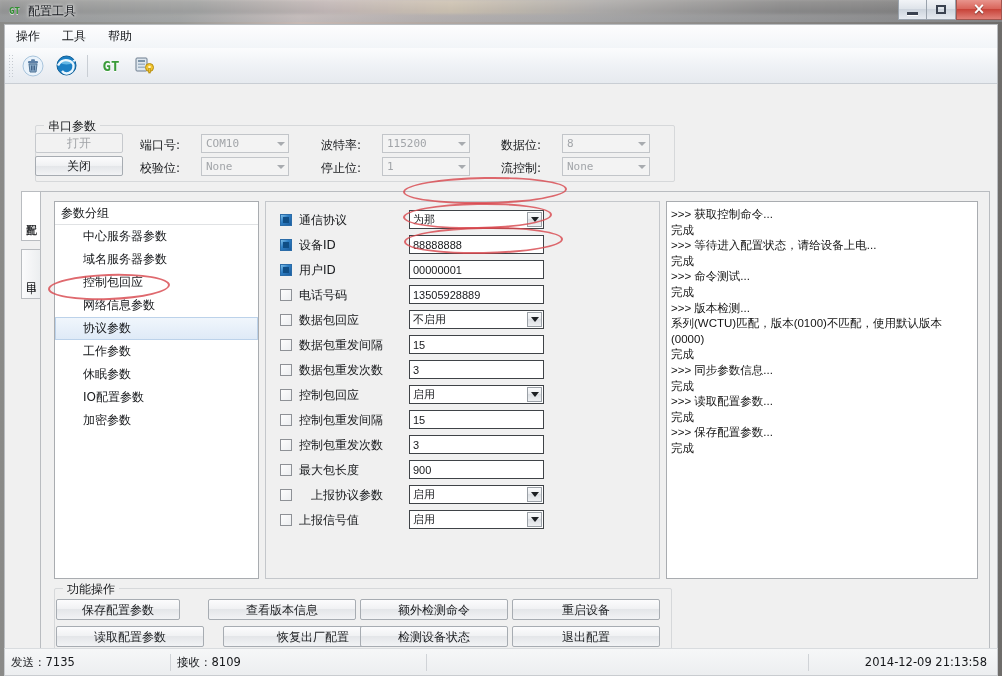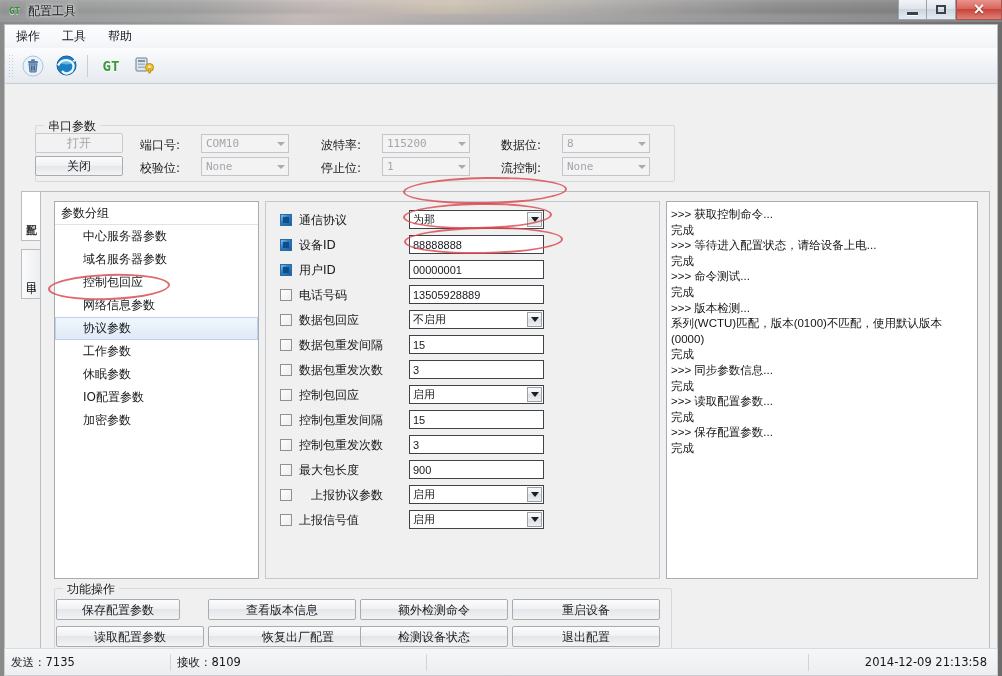--- a/index.html
+++ b/index.html
@@ -463,21 +463,21 @@
     </div>
 
     <div class="groupbox" id="funcbox">
       <div class="gb-title">功能操作</div>
       <div id="fbtns">
           <div class="btn3d fbtn" style="left: 1px; top: 10px; width: 124px;">保存配置参数</div>
           <div class="btn3d fbtn" style="left: 153px; top: 10px; width: 148px;">查看版本信息</div>
           <div class="btn3d fbtn" style="left: 305px; top: 10px; width: 148px;">额外检测命令</div>
           <div class="btn3d fbtn" style="left: 457px; top: 10px; width: 148px;">重启设备</div>
           <div class="btn3d fbtn" style="left: 1px; top: 37px; width: 148px;">读取配置参数</div>
-          <div class="btn3d fbtn" style="left: 153px; top: 37px; width: 180px;">恢复出厂配置</div>
+          <div class="btn3d fbtn" style="left: 168px; top: 37px; width: 180px;">恢复出厂配置</div>
           <div class="btn3d fbtn" style="left: 305px; top: 37px; width: 148px;">检测设备状态</div>
           <div class="btn3d fbtn" style="left: 457px; top: 37px; width: 148px;">退出配置</div>
         </div>
     </div>
 
   </div>
 
   <div id="statusbar">
     <div class="sb-cell" style="width:165px;">发送：7135</div>
     <div class="sb-sep"></div>

